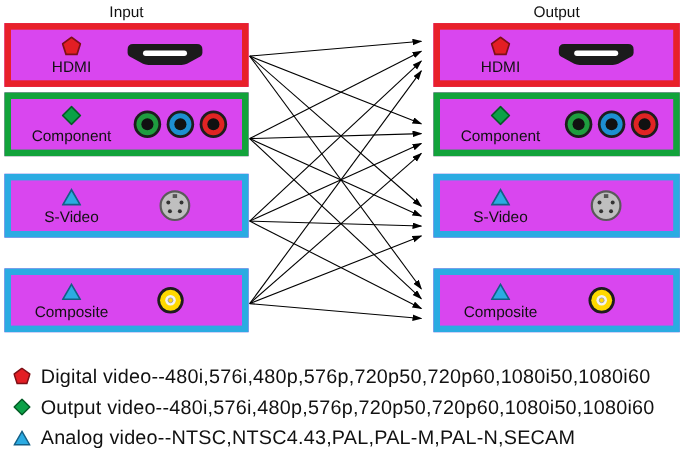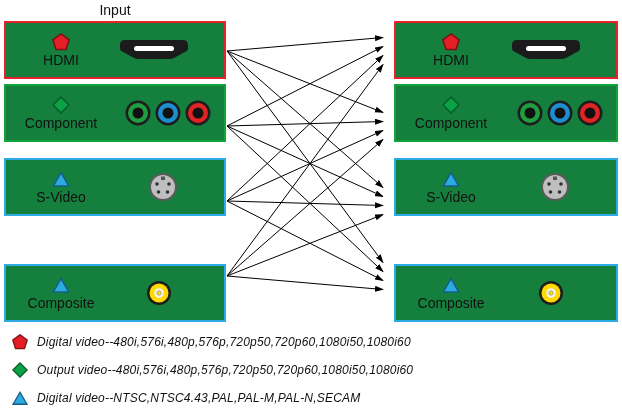--- a/index.html
+++ b/index.html
@@ -3,51 +3,52 @@
 <meta charset="utf-8">
 <style>
   html,body{margin:0;padding:0;background:#fff;}
   body{width:622px;height:414px;overflow:hidden;font-family:"Liberation Sans",sans-serif;color:#111;}
   .stage{position:relative;width:622px;height:414px;padding-left:46px;}
 
   .col-header{position:absolute;top:2px;font-size:14px;text-align:center;}
   .hdr-in{left:4px;width:222px;}
   .hdr-out{left:394px;width:224px;}
 
-  .port-box{position:absolute;height:58px;background:#15803d;border:2px solid #4d7c0f;
+  .port-box{position:absolute;height:58px;background:#d946ef;border:6px solid #4d7c0f;
             box-sizing:border-box;display:flex;align-items:center;}
   .col-in{left:4px;width:222px;}
   .col-out{left:394px;width:224px;}
-  .row0{top:21px}.row1{top:84px}.row2{top:158px}.row3{top:264px}
+  .row0{top:21px}.row1{top:84px}.row2{top:158px}.row3{top:244px}
   .b-red{border-color:#e8212a}
   .b-green{border-color:#12a33b}
   .b-blue{border-color:#2babe2}
 
   .id-block{display:flex;flex-direction:column;align-items:center;margin-left:12px;min-width:86px;}
   .port-label{font-size:14px;line-height:15px;margin-top:2px;white-space:nowrap;}
 
   .connector{display:flex;align-items:center;margin-left:auto;}
   .mr-hdmi{margin-right:34px}
   .mr-comp{margin-right:12px}
   .mr-sv{margin-right:46px}
   .mr-cv{margin-right:52px}
 
   #arrow-svg{position:absolute;left:226px;top:20px;width:168px;height:292px;}
   .flow-line{stroke:#000;stroke-width:1;}
 
   .legend{position:absolute;left:12px;top:328px;width:600px;}
   .legend-row{display:flex;align-items:center;gap:9px;height:28px;}
-  .legend-text{font-size:12px;letter-spacing:.2px;white-space:nowrap;font-style:italic;}
+  .legend-text{font-size:18px;letter-spacing:.2px;white-space:nowrap;}
 </style>
 </head>
 <body>
 
 <div class="stage">
 
   <div class="col-header hdr-in">Input</div>
+  <div class="col-header hdr-out">Output</div>
 
   <div class="port-box col-in row0 b-red">
     <div class="id-block">
       <svg width="18" height="18" viewBox="0 0 18 18">
         <polygon points="9,0.9 17.1,6.8 14,16.4 4,16.4 0.9,6.8" fill="#e31e24" stroke="#7d1016" stroke-width="1.5"></polygon>
       </svg>
       <span class="port-label">HDMI</span>
     </div>
     <div class="connector mr-hdmi">
       <svg width="72" height="24" viewBox="0 0 72 24">
@@ -234,17 +235,17 @@
     <div class="legend-row">
       <svg width="16" height="16" viewBox="0 0 18 18">
         <polygon points="9,1 17,9 9,17 1,9" fill="#0aa147" stroke="#045c26" stroke-width="1.5"></polygon>
       </svg>
       <span class="legend-text">Output video--480i,576i,480p,576p,720p50,720p60,1080i50,1080i60</span>
     </div>
     <div class="legend-row">
       <svg width="16" height="16" viewBox="0 0 18 18">
         <polygon points="9,2.5 16.8,16 1.2,16" fill="#2babe2" stroke="#145f86" stroke-width="1.5"></polygon>
       </svg>
-      <span class="legend-text">Digital video--NTSC,NTSC4.43,PAL,PAL-M,PAL-N,SECAM</span>
+      <span class="legend-text">Analog video--NTSC,NTSC4.43,PAL,PAL-M,PAL-N,SECAM</span>
     </div>
   </div>
 
 </div>
 
 </body></html>

